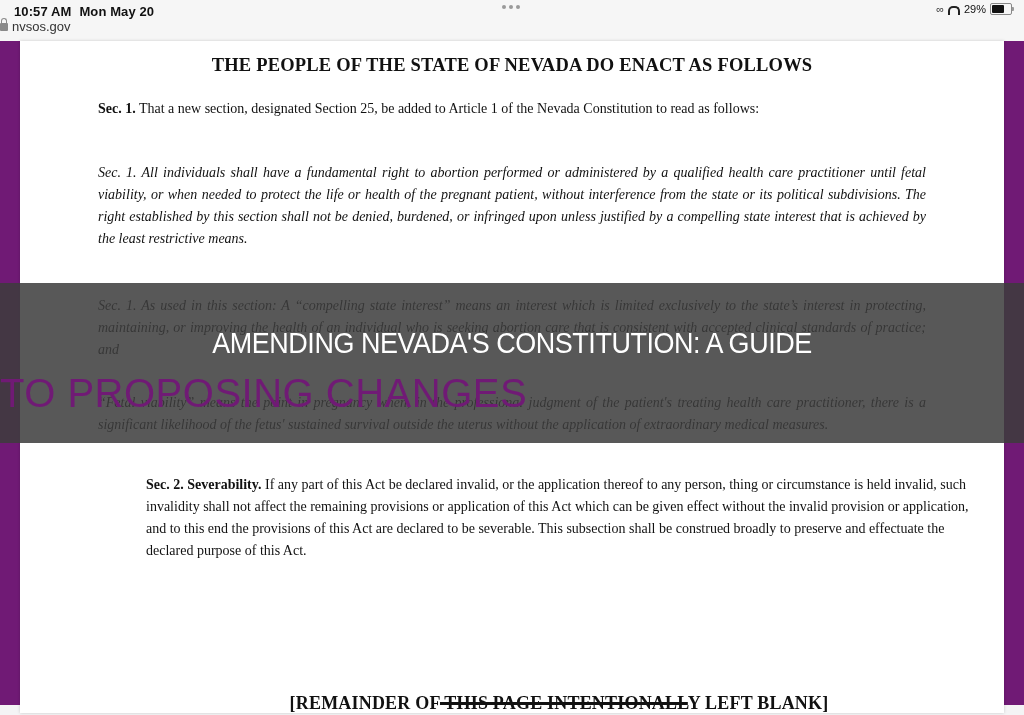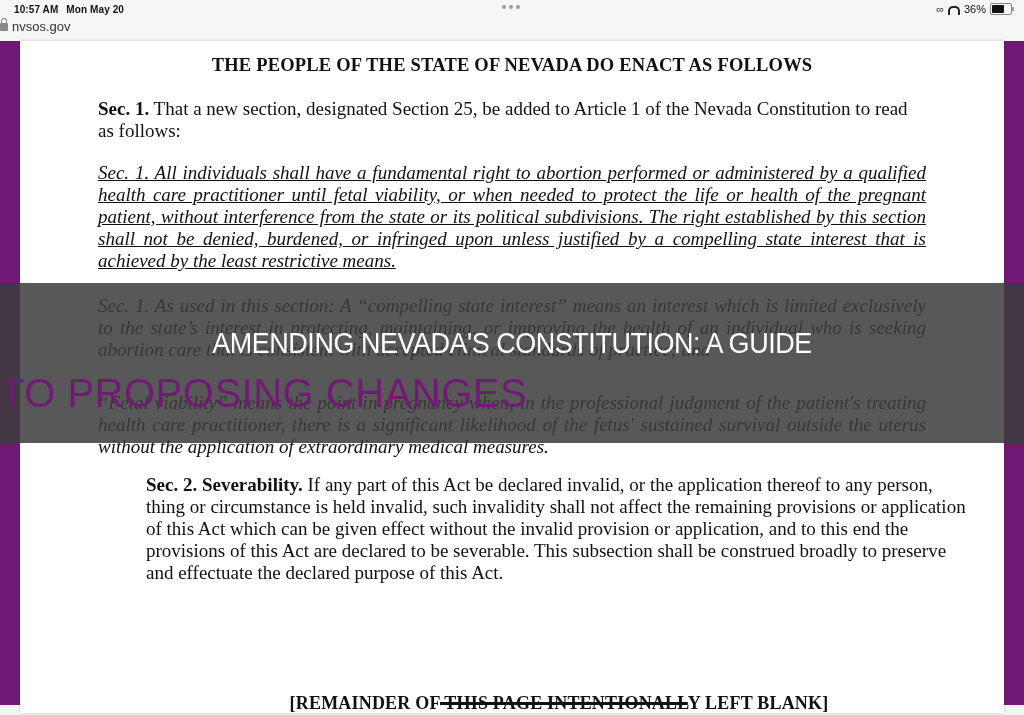--- a/index.html
+++ b/index.html
@@ -7,21 +7,21 @@
     width:1024px; height:715px; overflow:hidden; position:relative;
     background:#f4f4f5;
     font-family:"Liberation Sans", sans-serif;
   }
   
   .topbar {
     position:absolute; left:0; top:0; width:1024px; height:42px;
     background:#f6f6f6; border-bottom:1px solid #d9d9d9;
   }
   .status-time {
-    position:absolute; left:14px; top:4px; font-size:10px; color:#111;
+    position:absolute; left:14px; top:4px; font-size:13px; color:#111;
     font-weight:bold; letter-spacing:0.1px;
   }
   .status-time .date { margin-left:8px; }
   .dots {
     position:absolute; left:502px; top:5px; display:flex; gap:3px;
   }
   .dots span { width:4px; height:4px; border-radius:50%; background:#9a9a9a; display:block; }
   .url {
     position:absolute; left:0; width:1024px; top:19px; text-align:left;
     font-size:13px; color:#333;
@@ -58,25 +58,25 @@
   .page {
     position:absolute; left:20px; top:0; width:984px; height:672px; background:#ffffff;
     box-shadow:0 0 3px rgba(0,0,0,0.18);
     font-family:"Liberation Serif", serif; color:#111;
   }
   .doc-title {
     position:absolute; left:0; width:984px; top:14px; text-align:center;
     font-weight:bold; font-size:18.5px; letter-spacing:0.2px;
   }
   .para {
-    position:absolute; left:78px; width:828px; font-size:19px; line-height:22px;
+    position:absolute; left:78px; width:828px; font-size:14px; line-height:22px;
   }
   .para.italic { font-style:italic; text-align:justify; }
   .p1 { top:57px; }
-  .p2 { top:121px;text-decoration:underline; }
+  .p2 { top:121px; }
   .p3 { top:254px; }
   .p4 { top:343px;margin-top:8px; }
   .p5 { top:433px;margin-left:48px; }
   .b { font-weight:bold; }
   .footer-note {
     position:absolute; left:0; width:984px; top:652px; text-align:center;
     font-weight:bold; font-size:18px; letter-spacing:0.2px;padding-left:47px;
   }
   .footer-note .strike {
     text-decoration:line-through; text-decoration-thickness:3px;
@@ -109,21 +109,21 @@
       <span></span>
       <span></span>
       <span></span>
     </div>
   <div class="url">
     <span class="lock"></span><span>nvsos.gov</span>
   </div>
   <div class="status-right">
     <span class="link-icon">∞</span>
     <span class="headphone-icon"></span>
-    <span>36%</span>
+    <span>29%</span>
     <span class="battery">
         <span class="fill" style="display:block"></span>
       </span>
   </div>
 </div>
 
 <div class="viewer">
   <div class="page">
     <div class="doc-title">THE PEOPLE OF THE STATE OF NEVADA DO ENACT AS FOLLOWS</div>
     <div class="para p1">

